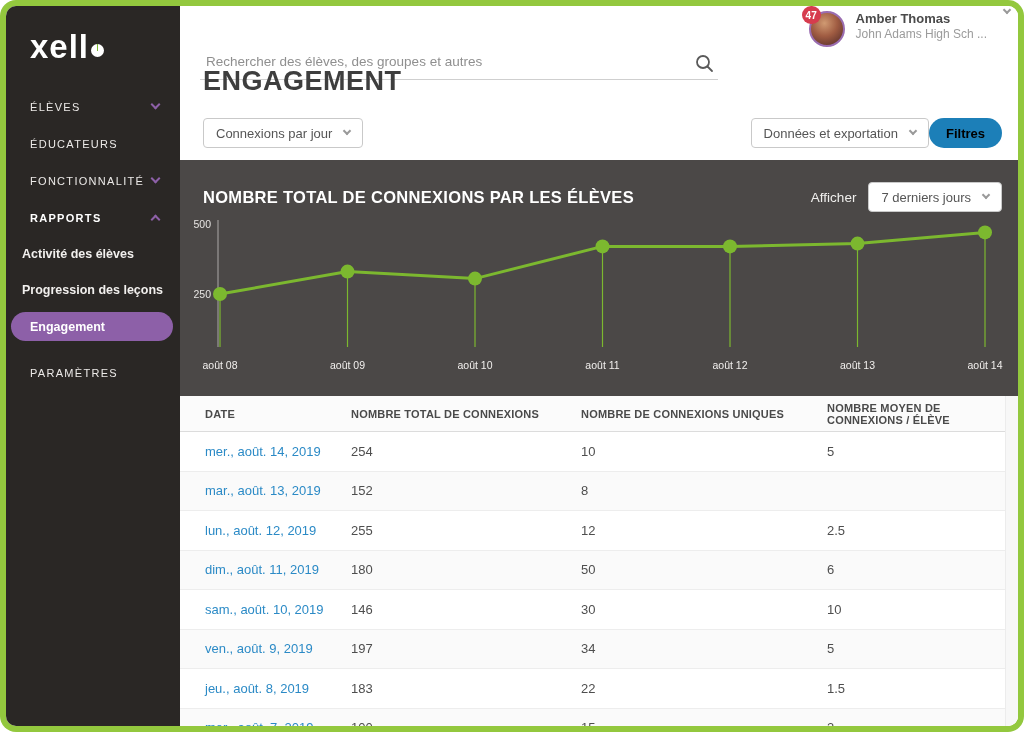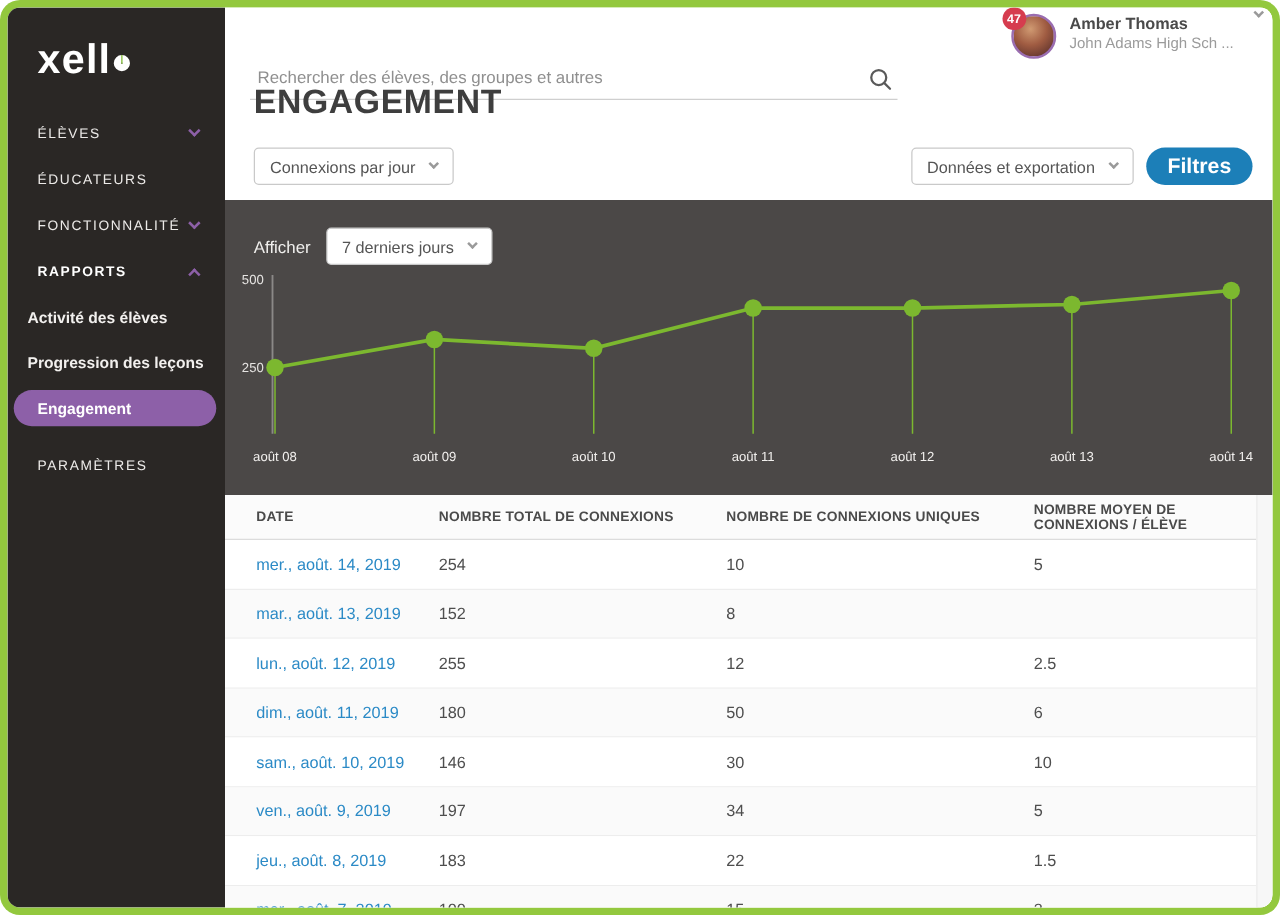--- a/index.html
+++ b/index.html
@@ -37,22 +37,22 @@
             background:radial-gradient(circle at 42% 32%, #d09a72 0%, #a05c42 45%, #6a3a30 80%, #4c2a24 100%); }
   .badge { position:absolute; top:-5px; left:-7px; min-width:19px; height:18px; border-radius:9px; background:#d63c4e; color:#fff; font-size:10px; font-weight:bold; display:flex; align-items:center; justify-content:center; padding:0 4px; }
   .user-name { font-size:13px; font-weight:bold; color:#4a4a4a; line-height:16px; }
   .user-org { font-size:12px; color:#9b9b9b; line-height:15px; }
   .user-chev { margin-left:6px; }
 
   .page-title { position:absolute; left:23px; top:60px; font-size:27px; font-weight:800; color:#3e3e3e; letter-spacing:0.5px; }
 
   .dd { display:inline-flex; align-items:center; gap:12px; border:1px solid #c9c9c9; border-radius:4px; background:#fff; height:30px; padding:0 12px; font-size:13px; color:#555; cursor:pointer; white-space:nowrap; }
   .toolbar-left { position:absolute; left:23px; top:112px; }
-  .toolbar-right { position:absolute; right:16px; top:112px; display:flex; gap:10px; align-items:center; }
-  .btn-filters { height:30px; border-radius:16px; background:#1c7fb8; color:#ffffff; font-size:17px; font-weight:600; padding:0 17px; border:none; cursor:pointer; font-family:"Liberation Sans", sans-serif; }
+  .toolbar-right { position:absolute; right:16px; top:112px; display:flex; align-items:center; }
+  .btn-filters { height:30px; border-radius:16px; background:#1c7fb8; color:#000000; font-size:13px; font-weight:600; padding:0 17px; border:none; cursor:pointer; font-family:"Liberation Sans", sans-serif; }
 
   
   .chart-section { position:absolute; left:0; top:154px; width:838px; height:236px; background:#4b4847; }
   .chart-header { position:absolute; left:23px; right:16px; top:22px; display:flex; justify-content:space-between; align-items:center; z-index:2; }
   .chart-title { color:#fff; font-weight:bold; font-size:16.5px; letter-spacing:0.3px; }
   .chart-range { display:flex; align-items:center; }
   .afficher { color:#f0efed; font-size:13.5px; margin-right:12px; }
   #chart-svg { position:absolute; left:0; top:0; }
 
   
@@ -170,20 +170,21 @@
             <circle cx="805" cy="72.39999999999999" r="7" fill="#7cb82f"></circle>
             <text x="40" y="209" text-anchor="middle" fill="#f1efed" font-size="10.5" font-family="Liberation Sans, sans-serif">août 08</text>
             <text x="167.5" y="209" text-anchor="middle" fill="#f1efed" font-size="10.5" font-family="Liberation Sans, sans-serif">août 09</text>
             <text x="295" y="209" text-anchor="middle" fill="#f1efed" font-size="10.5" font-family="Liberation Sans, sans-serif">août 10</text>
             <text x="422.5" y="209" text-anchor="middle" fill="#f1efed" font-size="10.5" font-family="Liberation Sans, sans-serif">août 11</text>
             <text x="550" y="209" text-anchor="middle" fill="#f1efed" font-size="10.5" font-family="Liberation Sans, sans-serif">août 12</text>
             <text x="677.5" y="209" text-anchor="middle" fill="#f1efed" font-size="10.5" font-family="Liberation Sans, sans-serif">août 13</text>
             <text x="805" y="209" text-anchor="middle" fill="#f1efed" font-size="10.5" font-family="Liberation Sans, sans-serif">août 14</text>
           </svg>
         <div class="chart-header">
+          <div class="chart-title">NOMBRE TOTAL DE CONNEXIONS PAR LES ÉLÈVES</div>
           <div class="chart-range">
             <span class="afficher">Afficher</span>
             <div class="dd">
               <span>7 derniers jours</span>
               <span class="chev gray sm"></span>
             </div>
           </div>
         </div>
       </div>
 

